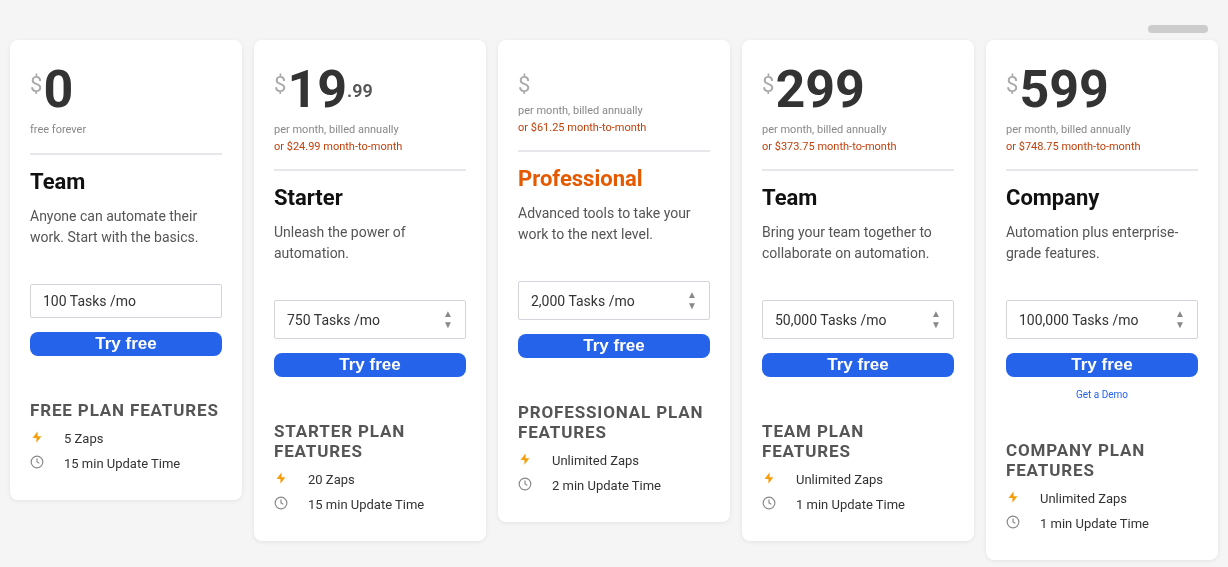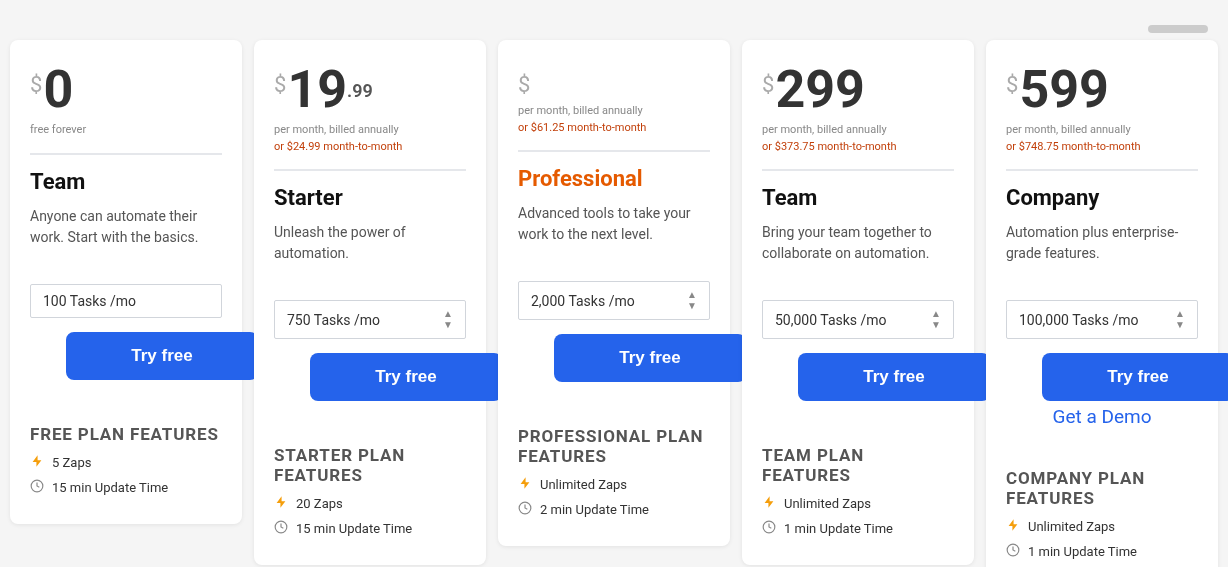--- a/index.html
+++ b/index.html
@@ -100,50 +100,50 @@
       color: #888;
       font-size: 10px;
       line-height: 1;
     }
     .try-free-btn {
       width: 100%;
       background: #2563eb;
       color: #fff;
       border: none;
       border-radius: 8px;
-      padding: 14px;
+      padding: 2px;
       font-size: 17px;
       font-weight: 700;
       cursor: pointer;
       margin-bottom: 4px;
-      margin-left: 36px;
     }
     .get-demo-link {
       display: block;
       text-align: center;
       color: #2563eb;
-      font-size: 19px;
+      font-size: 10px;
       text-decoration: none;
+      margin-top: 8px;
     }
     .features-section {
       margin-top: 24px;
       padding-top: 16px;
     }
     .features-header {
       font-size: 17px;
       font-weight: 700;
       color: #555;
       letter-spacing: 0.05em;
       margin-bottom: 10px;
       text-transform: uppercase;
     }
     .feature-item {
       display: flex;
       align-items: center;
-      gap: 8px;
+      gap: 20px;
       font-size: 13px;
       color: #333;
       margin-bottom: 8px;
       text-align: center;
     }
     .feature-icon {
       font-size: 14px;
       color: #888;
       flex-shrink: 0;
     }

